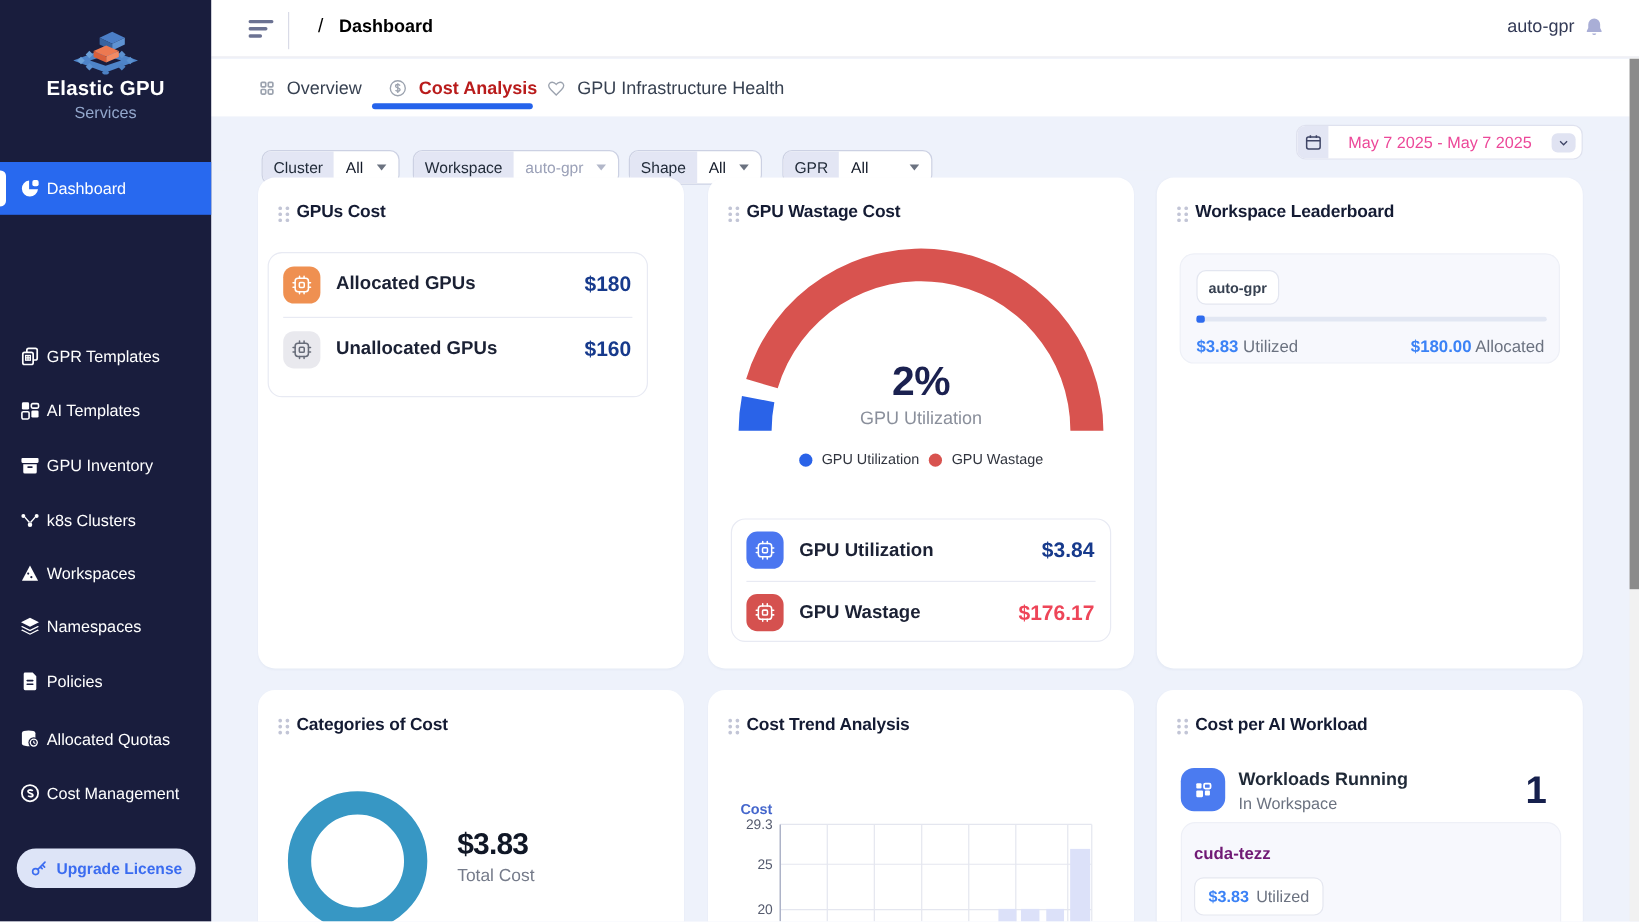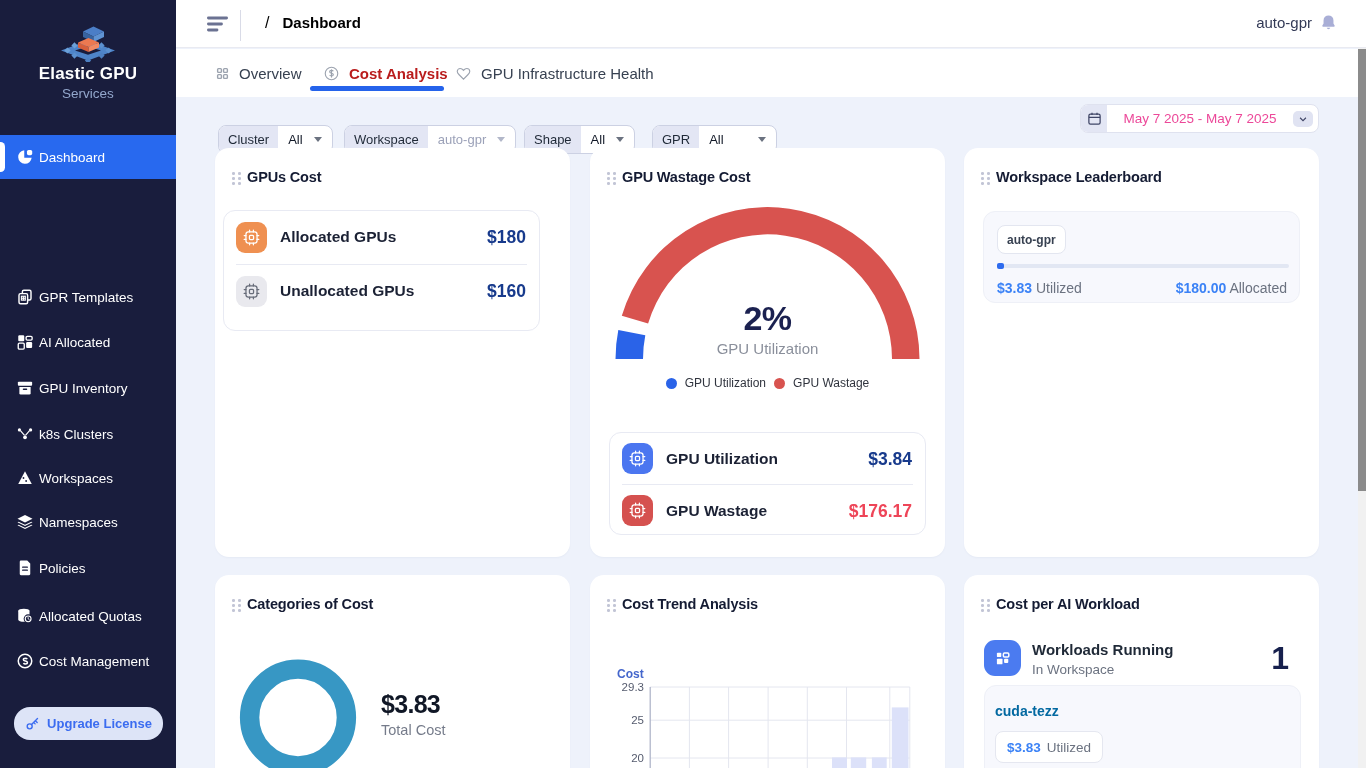--- a/index.html
+++ b/index.html
@@ -98,21 +98,21 @@
 
 
 #trend { position:absolute; left:590px; top:575px; width:355px; height:193px; overflow:hidden; }
 
 
 #wlic { position:absolute; left:20px; top:65px; width:37px; height:36px; background:#4b7bf0; border-radius:11px; display:flex; align-items:center; justify-content:center; }
 #wlt1 { position:absolute; left:68px; top:66px; font-size:15px; font-weight:700; color:#1f2937; }
 #wlt2 { position:absolute; left:68px; top:87px; font-size:13.5px; color:#6b7280; }
 #wlnum { position:absolute; right:30px; top:65px; font-size:32px; font-weight:700; color:#16204d; }
 #wlpanel { position:absolute; left:20px; top:110px; width:317px; height:280px; background:#f7f8fd; border:1px solid #eef0f7; border-radius:12px; }
-#wlname { position:absolute; left:10px; top:17px; font-size:14px; font-weight:700; color:#0369a1; }
+#wlname { position:absolute; left:10px; top:17px; font-size:14px; font-weight:700; color:#701a75; }
 #wlchip { position:absolute; left:10px; top:45px; height:32px; padding:0 11px; background:#fff; border:1px solid #e5e7f0; border-radius:8px; display:flex; align-items:center; gap:6px; }
 #wlchip b { font-size:13.5px; font-weight:700; color:#3b82f6; }
 #wlchip span { font-size:13.5px; color:#6b7280; }
 
 
 #sbtrack { position:absolute; right:0; top:48px; width:8px; height:720px; background:#f1f1f1; z-index:9; }
 #sbthumb { position:absolute; right:0; top:49px; width:8px; height:442px; background:#8b8b8b; z-index:10; }
 </style>
 </head>
 <body>
@@ -437,21 +437,21 @@
       </svg>
       <span class="lbl">GPR Templates</span>
     </div>
     <div class="mitem" style="top:319px;">
       <svg class="ic" viewBox="0 0 24 24" fill="#fff">
         <rect x="3" y="3" width="8" height="8" rx="1.5"></rect>
         <rect x="13.5" y="4.5" width="8" height="5" rx="1.5" fill="none" stroke="#fff" stroke-width="1.8"></rect>
         <rect x="3" y="13.5" width="8" height="8" rx="1.5" fill="none" stroke="#fff" stroke-width="1.8"></rect>
         <rect x="13.5" y="12" width="8" height="8" rx="1.5"></rect>
       </svg>
-      <span class="lbl">AI Allocated</span>
+      <span class="lbl">AI Templates</span>
     </div>
     <div class="mitem" style="top:365px;">
       <svg class="ic" viewBox="0 0 24 24" fill="#fff">
         <rect x="2.5" y="3.5" width="19" height="5.5" rx="1.2"></rect>
         <path d="M4.5 10.5h15V19a1.8 1.8 0 0 1-1.8 1.8H6.3A1.8 1.8 0 0 1 4.5 19z"></path>
         <rect x="9" y="12.7" width="6" height="1.9" fill="#191d3d" rx=".9"></rect>
       </svg>
       <span class="lbl">GPU Inventory</span>
     </div>
     <div class="mitem" style="top:411px;">

